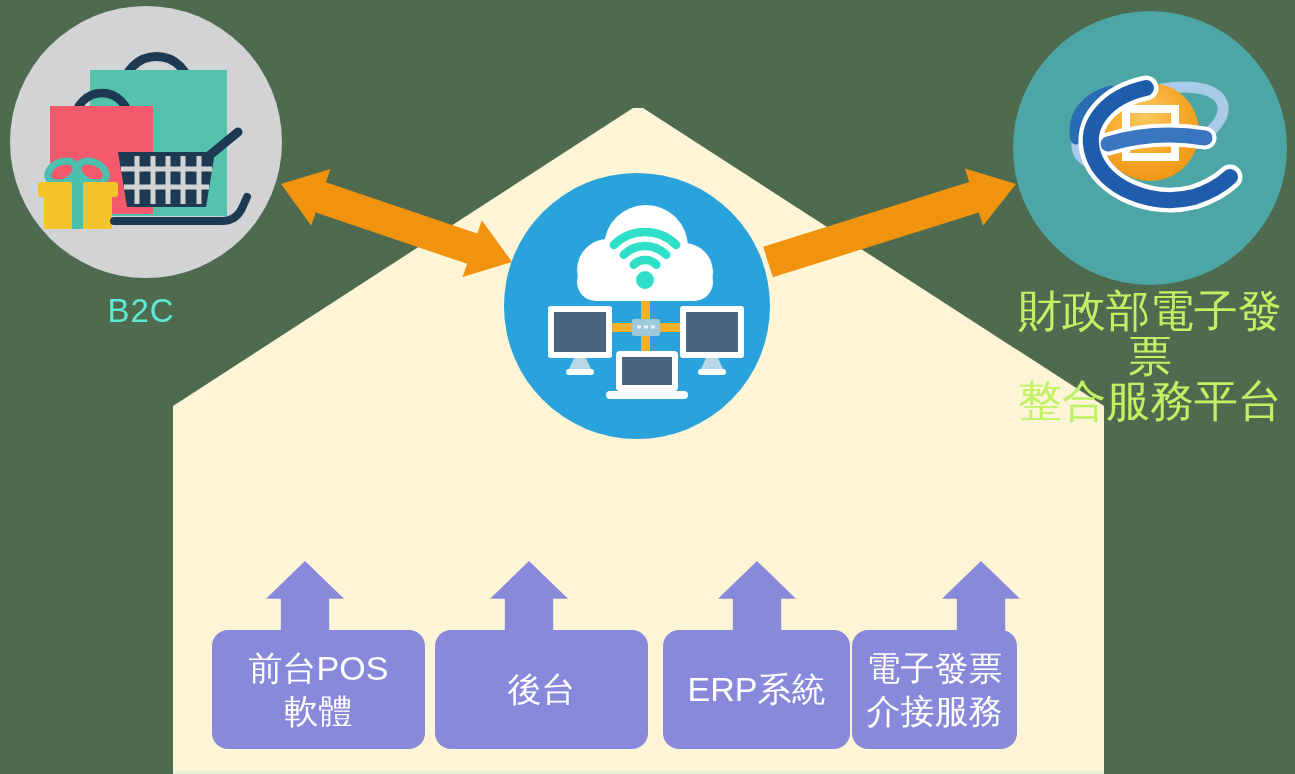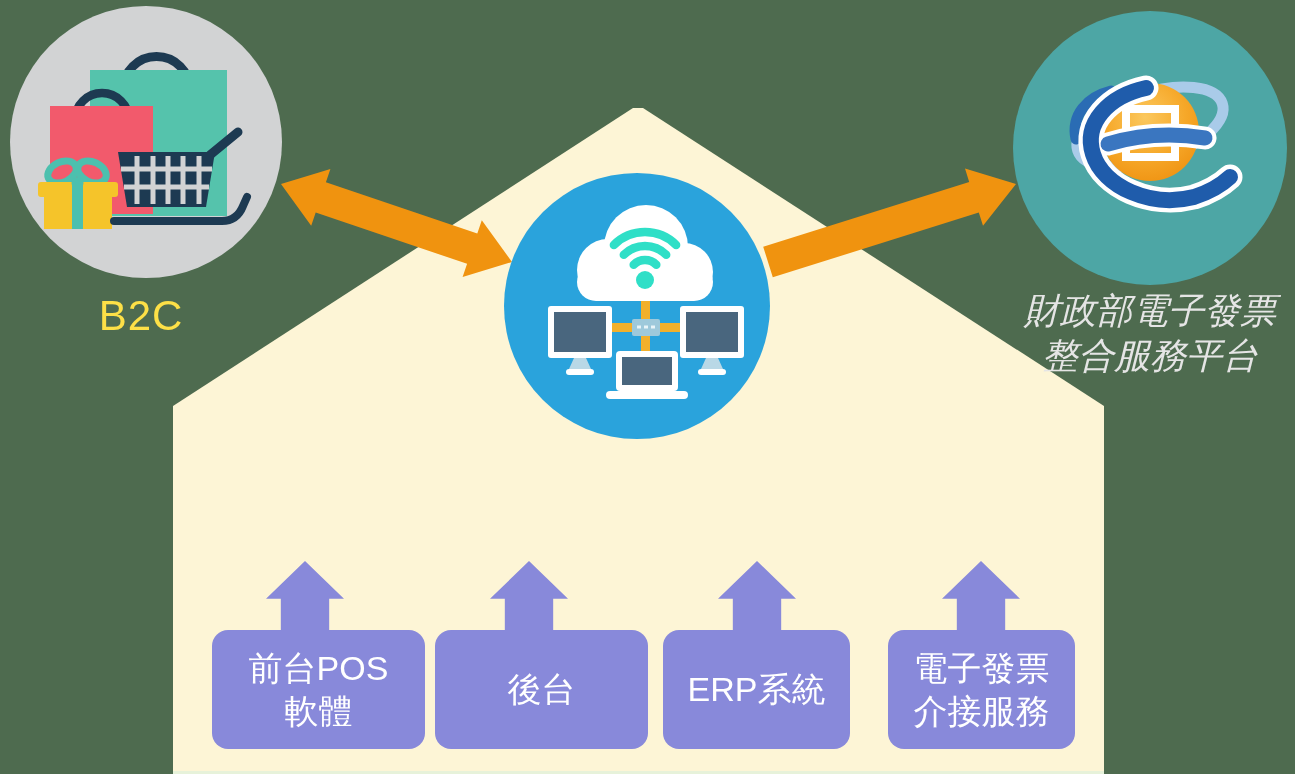--- a/index.html
+++ b/index.html
@@ -13,35 +13,35 @@
 
   
   .node-circle{position:absolute;border-radius:50%;}
   .node-b2c{left:10px;top:6px;width:272px;height:272px;}
   .node-center{left:504px;top:173px;width:266px;height:266px;}
   .node-platform{left:1013px;top:11px;width:274px;height:274px;}
   .node-circle svg{display:block;width:100%;height:100%;}
 
   
   .lbl{position:absolute;text-align:center;}
-  .lbl-b2c{left:76px;top:292px;width:130px;font-size:42px;letter-spacing:1px;color:#fde047;}
+  .lbl-b2c{left:76px;top:292px;width:130px;font-size:33px;letter-spacing:1px;color:#5eead4;}
   .lbl-center{left:437px;top:448px;width:400px;font-size:38px;line-height:47px;color:#3a3a3b;}
-  .lbl-platform{left:1008px;top:288px;width:284px;font-size:36px;line-height:45px;color:#e5e5e5;font-style:italic;}
+  .lbl-platform{left:1008px;top:288px;width:284px;font-size:44px;line-height:45px;color:#bef264;}
 
   
   .arrows{position:absolute;left:0;top:0;width:1295px;height:774px;pointer-events:none;}
 
   
   .module{position:absolute;top:630px;height:119px;background:#8889da;border-radius:16px;
           display:flex;flex-direction:column;align-items:center;justify-content:center;
           color:#ffffff;font-size:34px;line-height:1.26;text-align:center;}
   .m1{left:212px;width:213px;}
   .m2{left:435px;width:213px;}
   .m3{left:663px;width:187px;text-align:center;}
-  .m4{left:888px;width:187px;text-align:center;}
+  .m4{left:852px;width:165px;text-align:center;}
 
   
   .block-arrow{position:absolute;top:561px;width:78px;height:70px;background:#8889da;
           clip-path:polygon(50% 0,100% 54%,81% 54%,81% 100%,19% 100%,19% 54%,0 54%);}
   .a1{left:266px;} .a2{left:490px;} .a3{left:718px;} .a4{left:942px;}
 </style>
 </head>
 <body>
 
 <div class="canvas">

